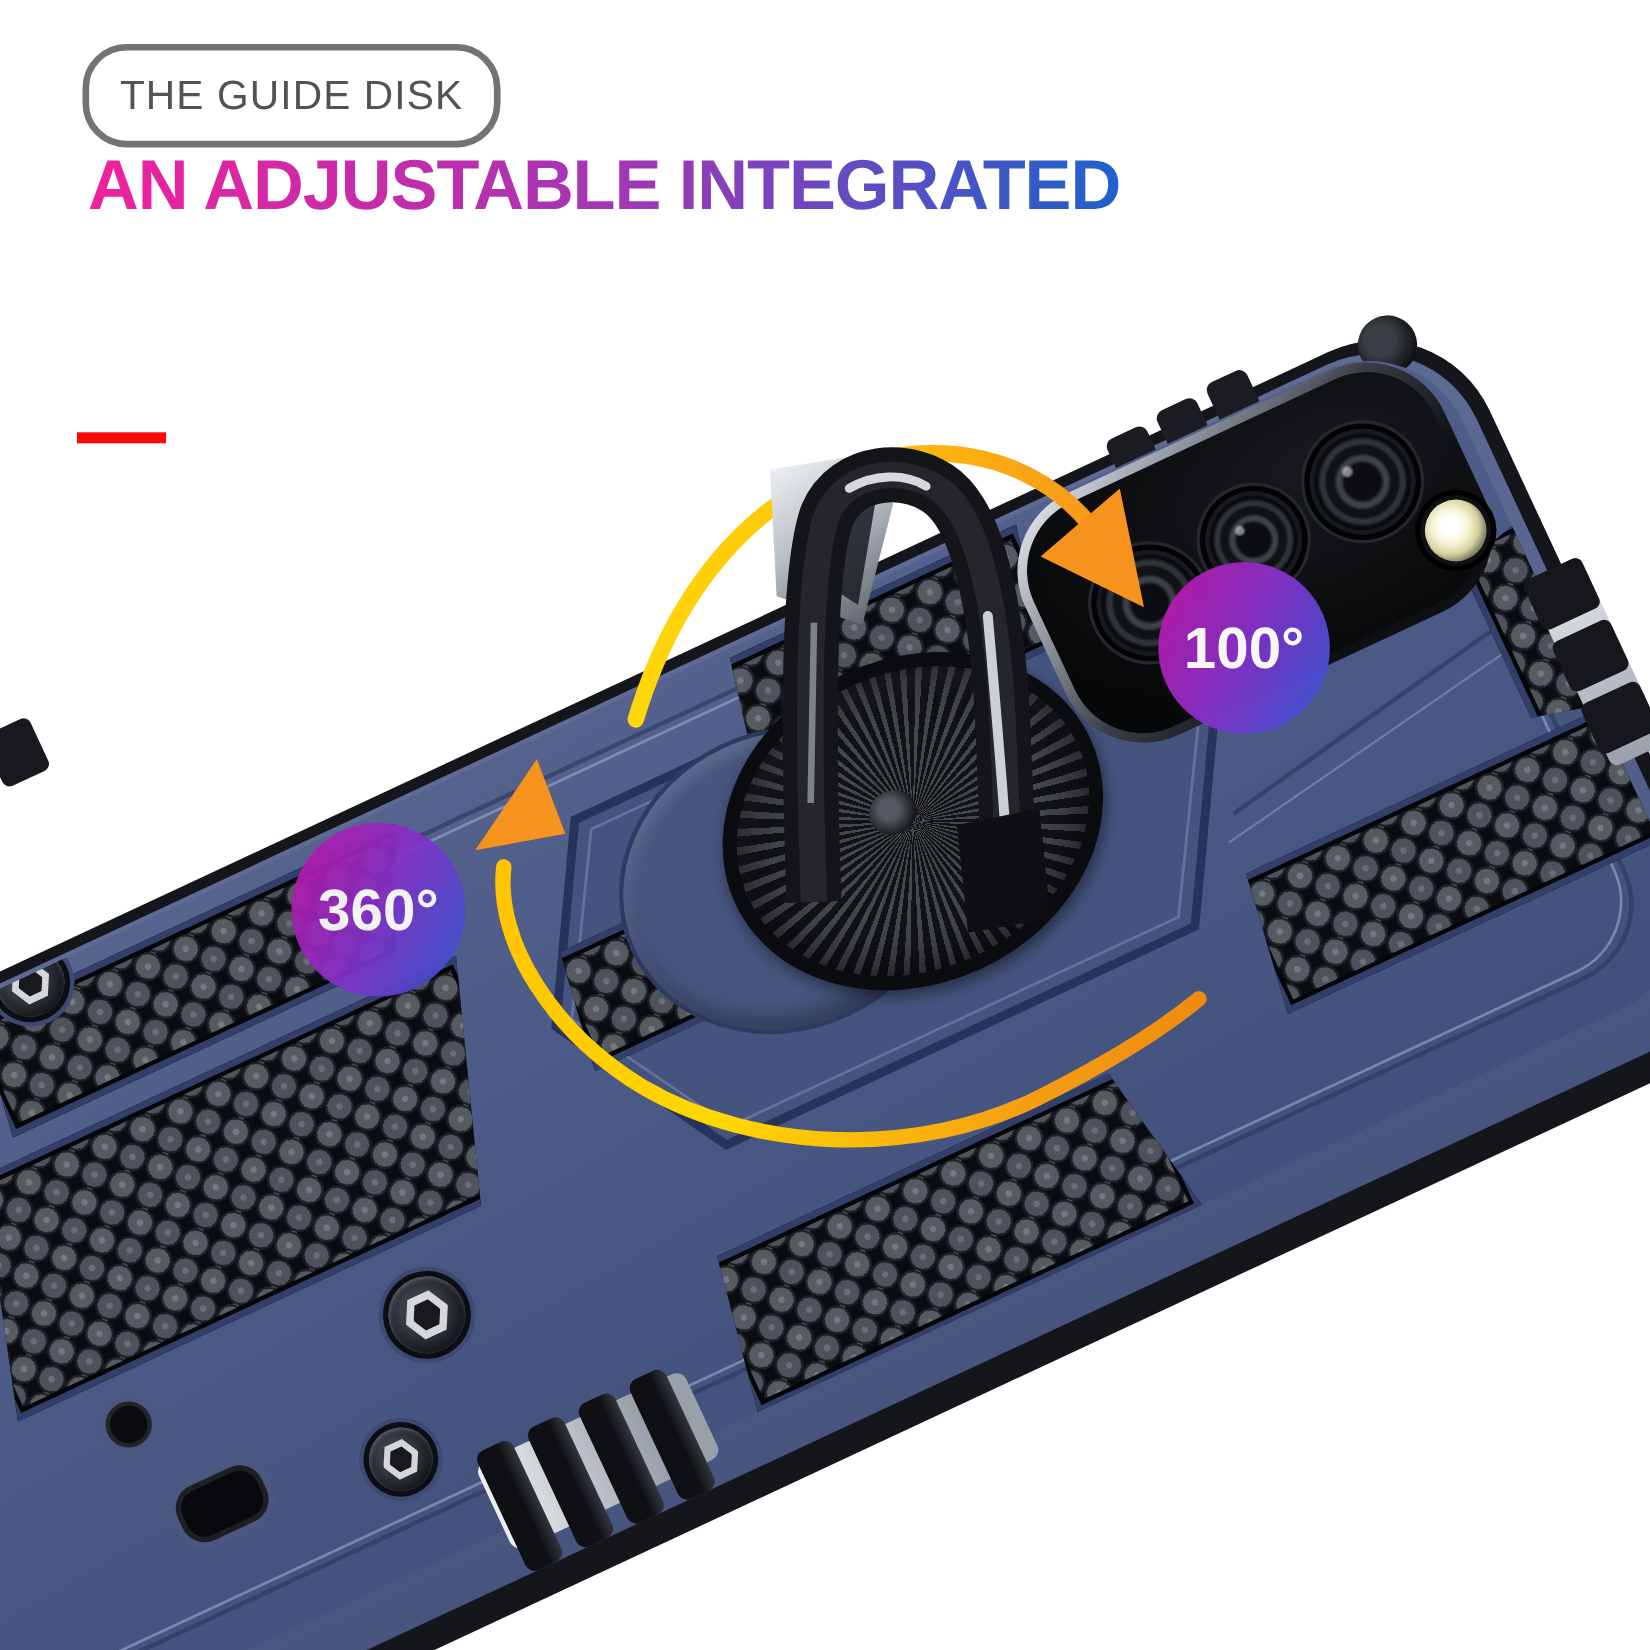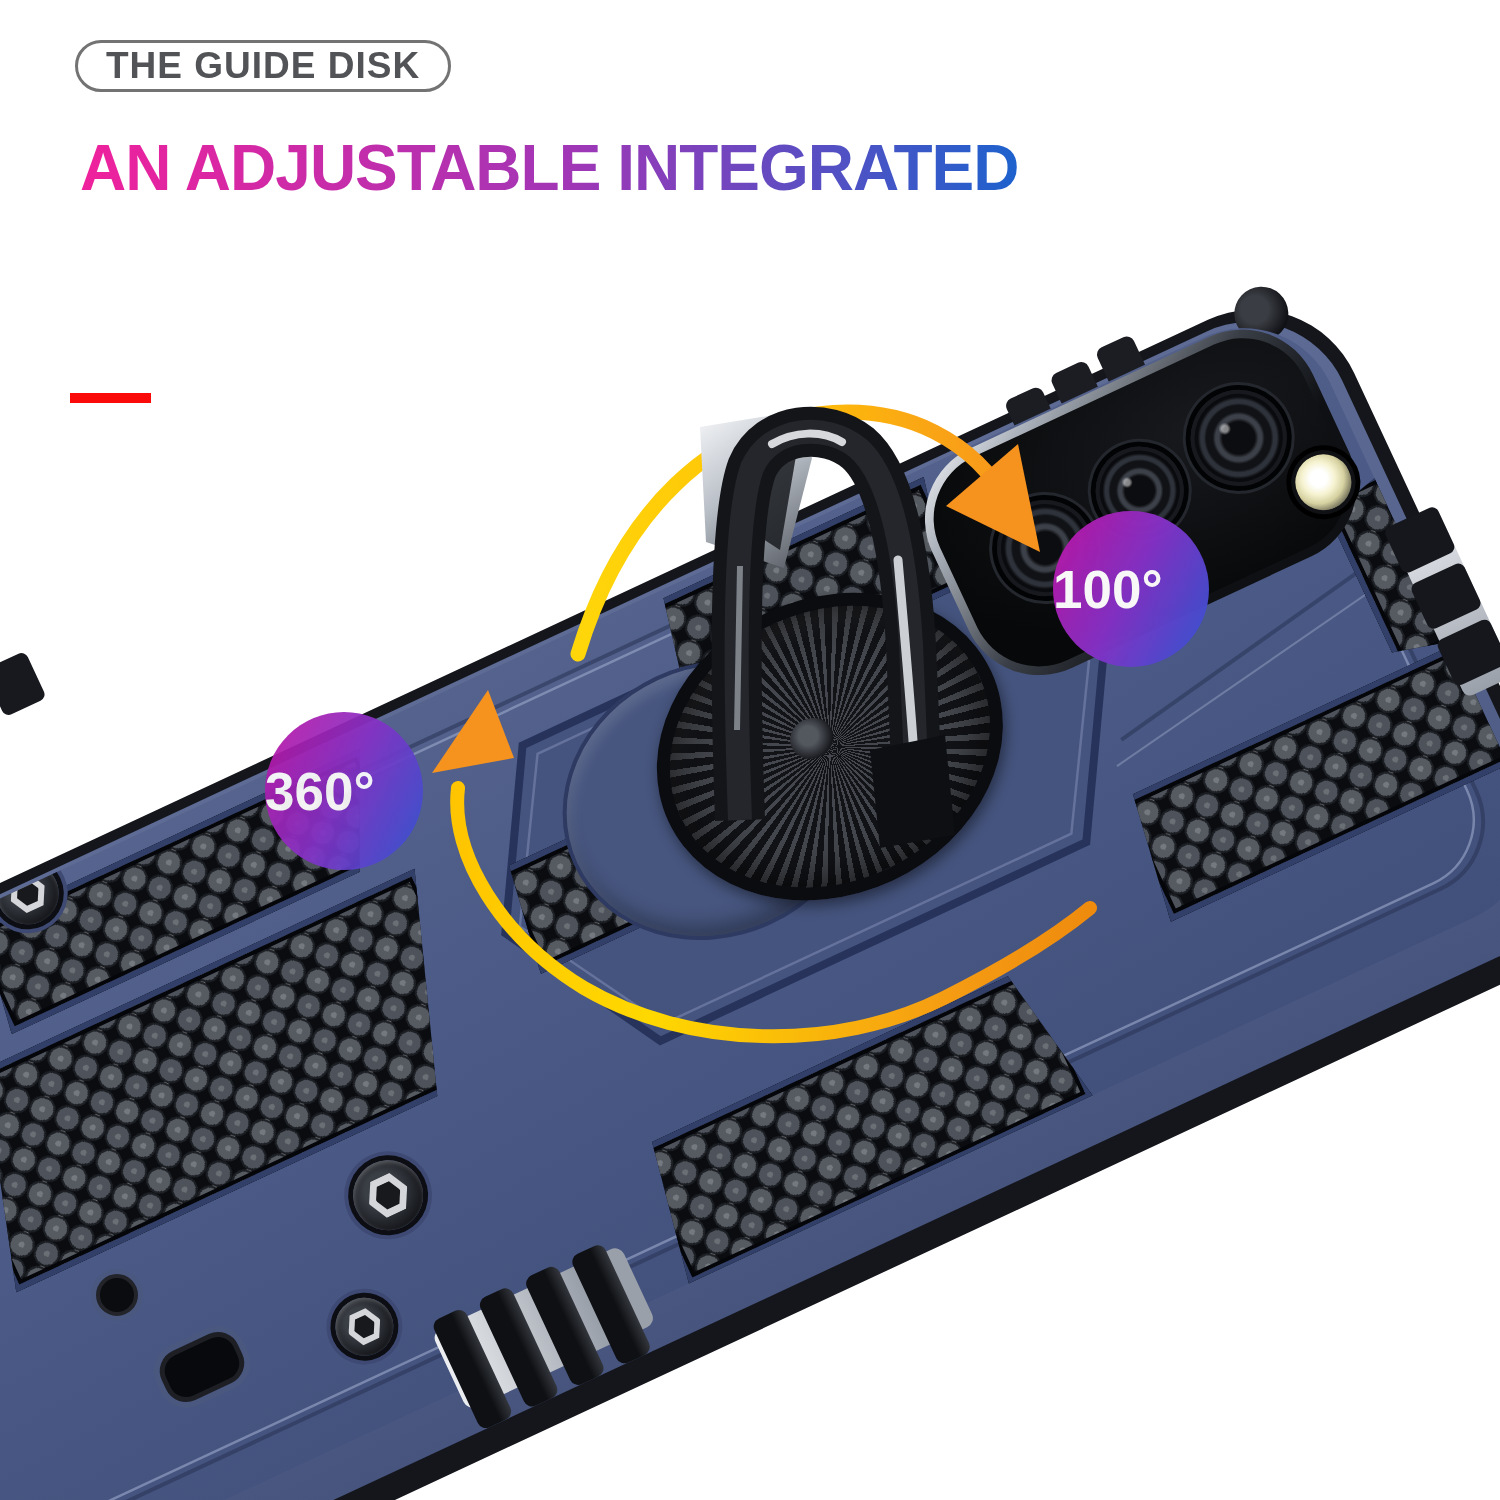--- a/index.html
+++ b/index.html
@@ -1,21 +1,21 @@
 <!DOCTYPE html>
 <html><head>
 <meta charset="utf-8">
 <style>
   html,body{margin:0;padding:0;background:#fff;}
   .canvas{position:relative;width:1500px;height:1500px;overflow:hidden;background:#fff;
           font-family:"Liberation Sans",sans-serif;}
 
   
-  .pill{position:absolute;left:75px;top:40px;padding:2px 28px;border:3px solid #737373;
-        border-radius:40px;color:#525356;font-size:37px;font-weight:bold;letter-spacing:1px;z-index:9;}
+  .pill{position:absolute;left:75px;top:40px;padding:20px 28px;border:6px solid #737373;
+        border-radius:40px;color:#525356;font-size:37px;font-weight:normal;letter-spacing:1px;z-index:9;}
   .headline{position:absolute;left:80px;top:132px;z-index:9;font-weight:bold;font-size:64px;
         line-height:72px;letter-spacing:-1px;
         background:linear-gradient(90deg,#f0219c 0%,#a136b6 52%,#1d62cd 100%);
         -webkit-background-clip:text;background-clip:text;color:transparent;}
   .hl-line{display:block;white-space:nowrap;text-align:right;}
   .dash{position:absolute;left:70px;top:393px;width:81px;height:10px;z-index:9;}
 
   
   .case{position:absolute;left:-432px;top:1100px;width:1900px;height:640px;
         transform:rotate(-25deg);transform-origin:0 0;z-index:2;}
@@ -87,24 +87,24 @@
   .overlay-svg{position:absolute;left:0;top:0;z-index:5;pointer-events:none;}
   .ring-svg{z-index:6;}
   .corner-tab{position:absolute;left:-8px;top:658px;width:46px;height:52px;background:#17191e;
      border-radius:7px;transform:rotate(-25deg);z-index:2;}
   .port-round{position:absolute;left:96px;top:1274px;width:34px;height:34px;border-radius:50%;z-index:3;
      background:#0b0c0f;border:4px solid #22242a;box-shadow:0 0 0 5px #4a587f;}
   .port-oval{position:absolute;left:160px;top:1340px;width:74px;height:44px;border-radius:22px;z-index:3;
      background:#08090c;border:5px solid #1d1f25;box-shadow:0 0 0 6px #4a587f;transform:rotate(-25deg);}
 
   
-  .badge{position:absolute;border-radius:50%;display:flex;align-items:center;justify-content:flex-start;
+  .badge{position:absolute;border-radius:50%;display:flex;align-items:center;justify-content:center;
      color:#fff;font-weight:bold;font-size:53px;z-index:8;
      background:linear-gradient(118deg,#c013a3 0%,#8631c6 48%,#2f56d2 100%);}
-  .badge-360{left:265px;top:712px;width:158px;height:158px;opacity:.93;}
+  .badge-360{left:265px;top:748px;width:158px;height:158px;opacity:.93;}
   .badge-100{left:1053px;top:511px;width:156px;height:156px;opacity:.97;}
 </style>
 </head>
 <body>
 
 <div class="canvas">
 
   <div class="pill">
     <span>THE GUIDE DISK</span>
   </div>

